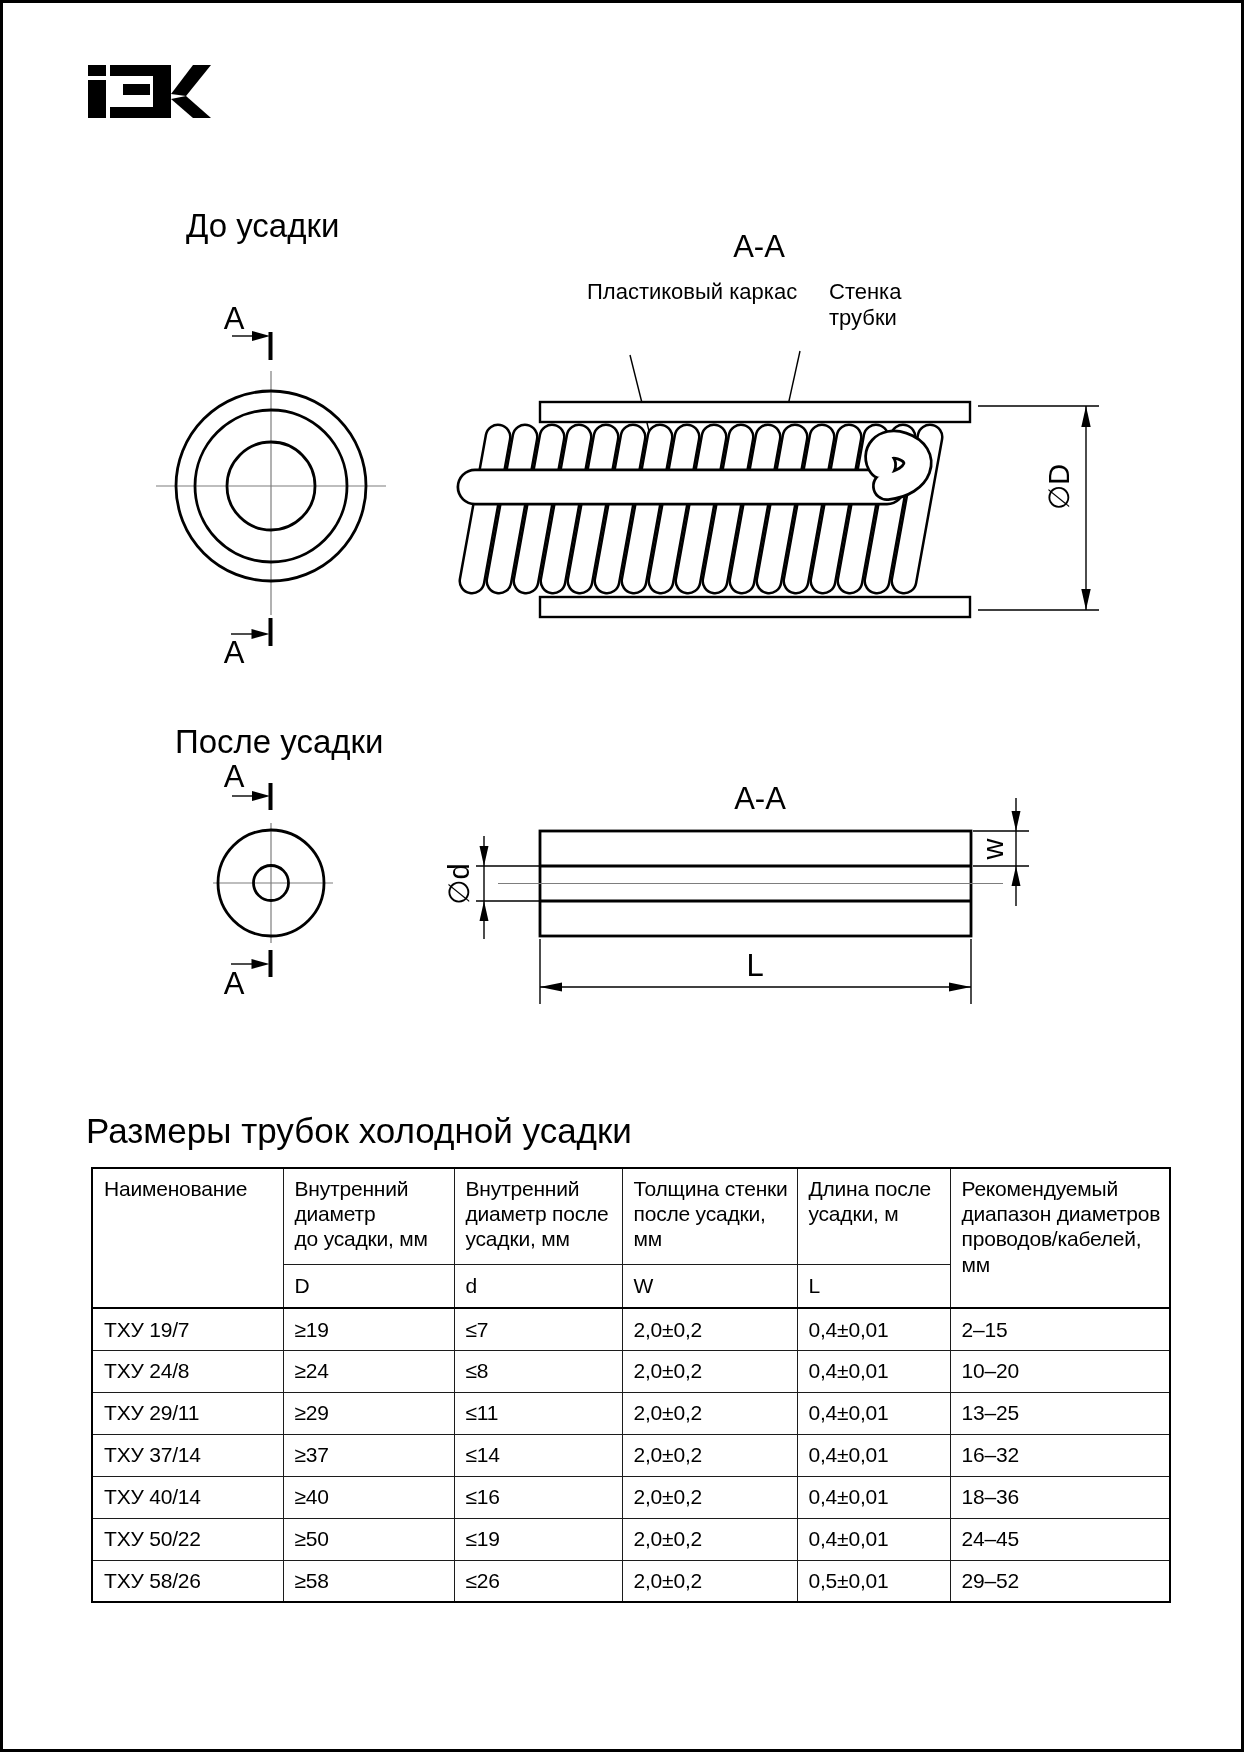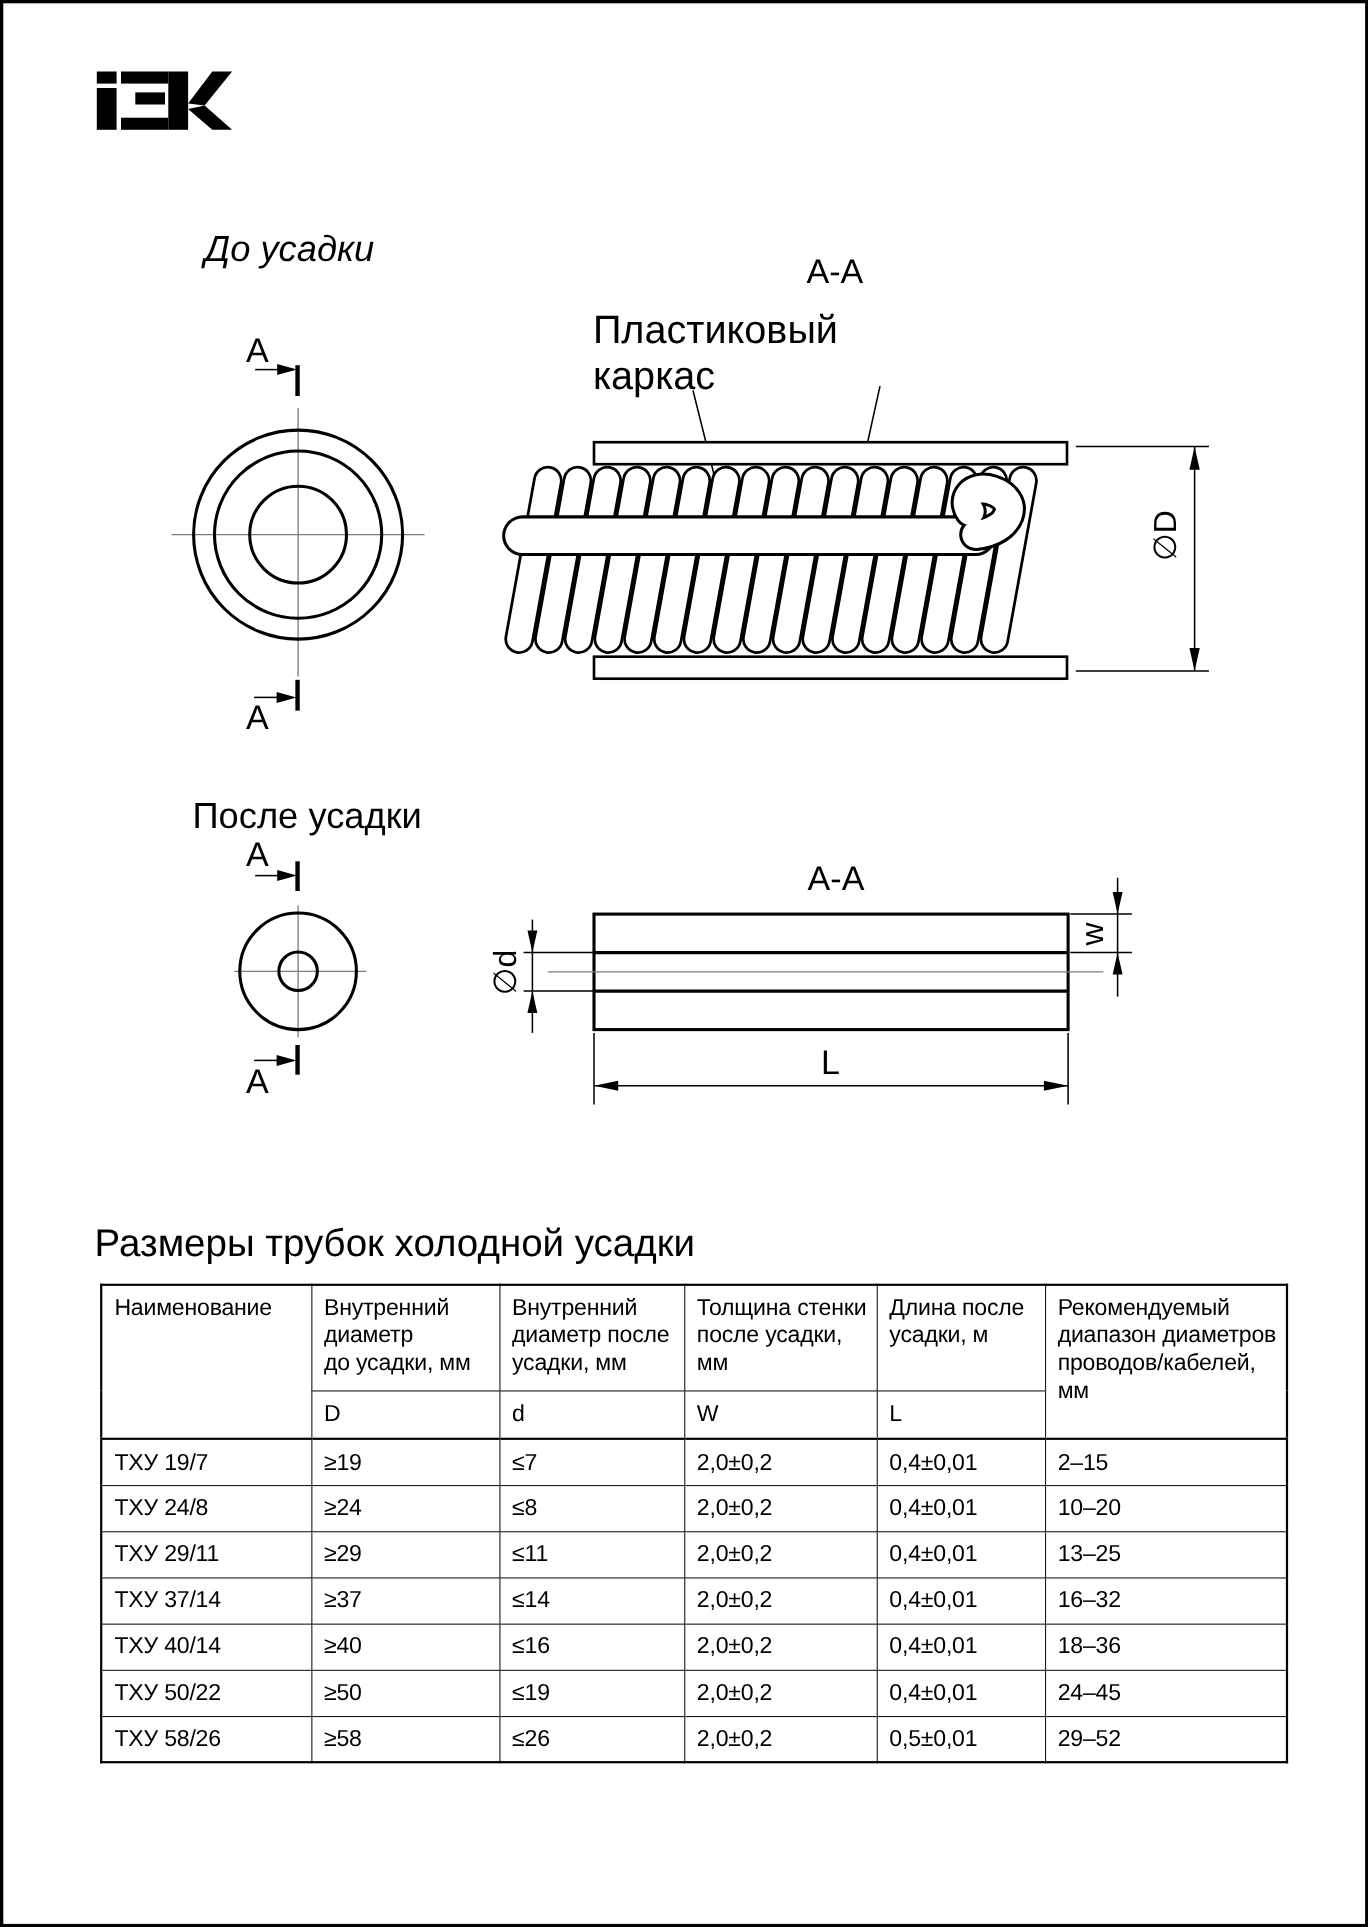--- a/index.html
+++ b/index.html
@@ -19,21 +19,21 @@
   .cb  {fill:none;stroke:#000;stroke-width:37;stroke-linecap:round;}
   .cw  {fill:none;stroke:#fff;stroke-width:31.5;stroke-linecap:round;}
   .hb  {fill:none;stroke:#000;stroke-width:30;stroke-linecap:round;}
   .hw  {fill:none;stroke:#fff;stroke-width:24.5;stroke-linecap:round;}
   .logoShape{fill:#000;}
   text{font-family:"Liberation Sans",sans-serif;fill:#000;}
   .t31{font-size:31px;}
   .t29{font-size:29px;}
   
   .hd   {position:absolute;font-size:33px;white-space:nowrap;}
-  .lbl  {position:absolute;font-size:36px;line-height:1.16;}
+  .lbl  {position:absolute;font-size:22px;line-height:1.16;margin-left:48px;}
   .ttitle{position:absolute;left:83px;top:1108px;font-size:35px;white-space:nowrap;}
   
   .sizes{position:absolute;left:88px;top:1164px;width:1078px;border-collapse:collapse;
          table-layout:fixed;font-size:21px;letter-spacing:-0.2px;line-height:1.2;}
   .sizes,.sizes th,.sizes td{border:1.5px solid #1c1c1c;}
   .sizes{border:2.6px solid #000;}
   .sizes th{font-weight:normal;text-align:left;vertical-align:top;padding:7px 4px 0 11px;}
   .sizes th.multi{white-space:pre-line;}
   .sizes thead tr.h1{height:96px;}
   .sizes thead tr.h2{height:44px;}
@@ -178,23 +178,24 @@
       <rect x="2" y="17" width="18" height="38" class="logoShape"></rect>
       <rect x="24" y="2" width="43" height="11" class="logoShape"></rect>
       <rect x="37" y="21" width="27" height="11" class="logoShape"></rect>
       <rect x="24" y="44" width="43" height="11" class="logoShape"></rect>
       <rect x="67" y="2" width="18" height="53" class="logoShape"></rect>
       <polygon points="85,31 107,2 125,2 100,33" class="logoShape"></polygon>
       <polygon points="85,36 100,33 125,55 107,55" class="logoShape"></polygon>
     </svg>
   </div>
 
-  <div class="hd" style="left:183px;top:204px;font-style:italic;">До усадки</div>
+  <div class="hd" style="left:183px;top:204px;">До усадки</div>
 
   <div class="lbl" style="left:536px;top:276px;width:222px;">Пластиковый каркас</div>
+  <div class="lbl" style="left:778px;top:276px;width:145px;">Стенка трубки</div>
 
   <div class="hd" style="left:172px;top:720px;">После усадки</div>
 
   <div class="ttitle">Размеры трубок холодной усадки</div>
 
   <table class="sizes">
     <colgroup>
       <col style="width:191px">
         <col style="width:171px">
         <col style="width:168px">

